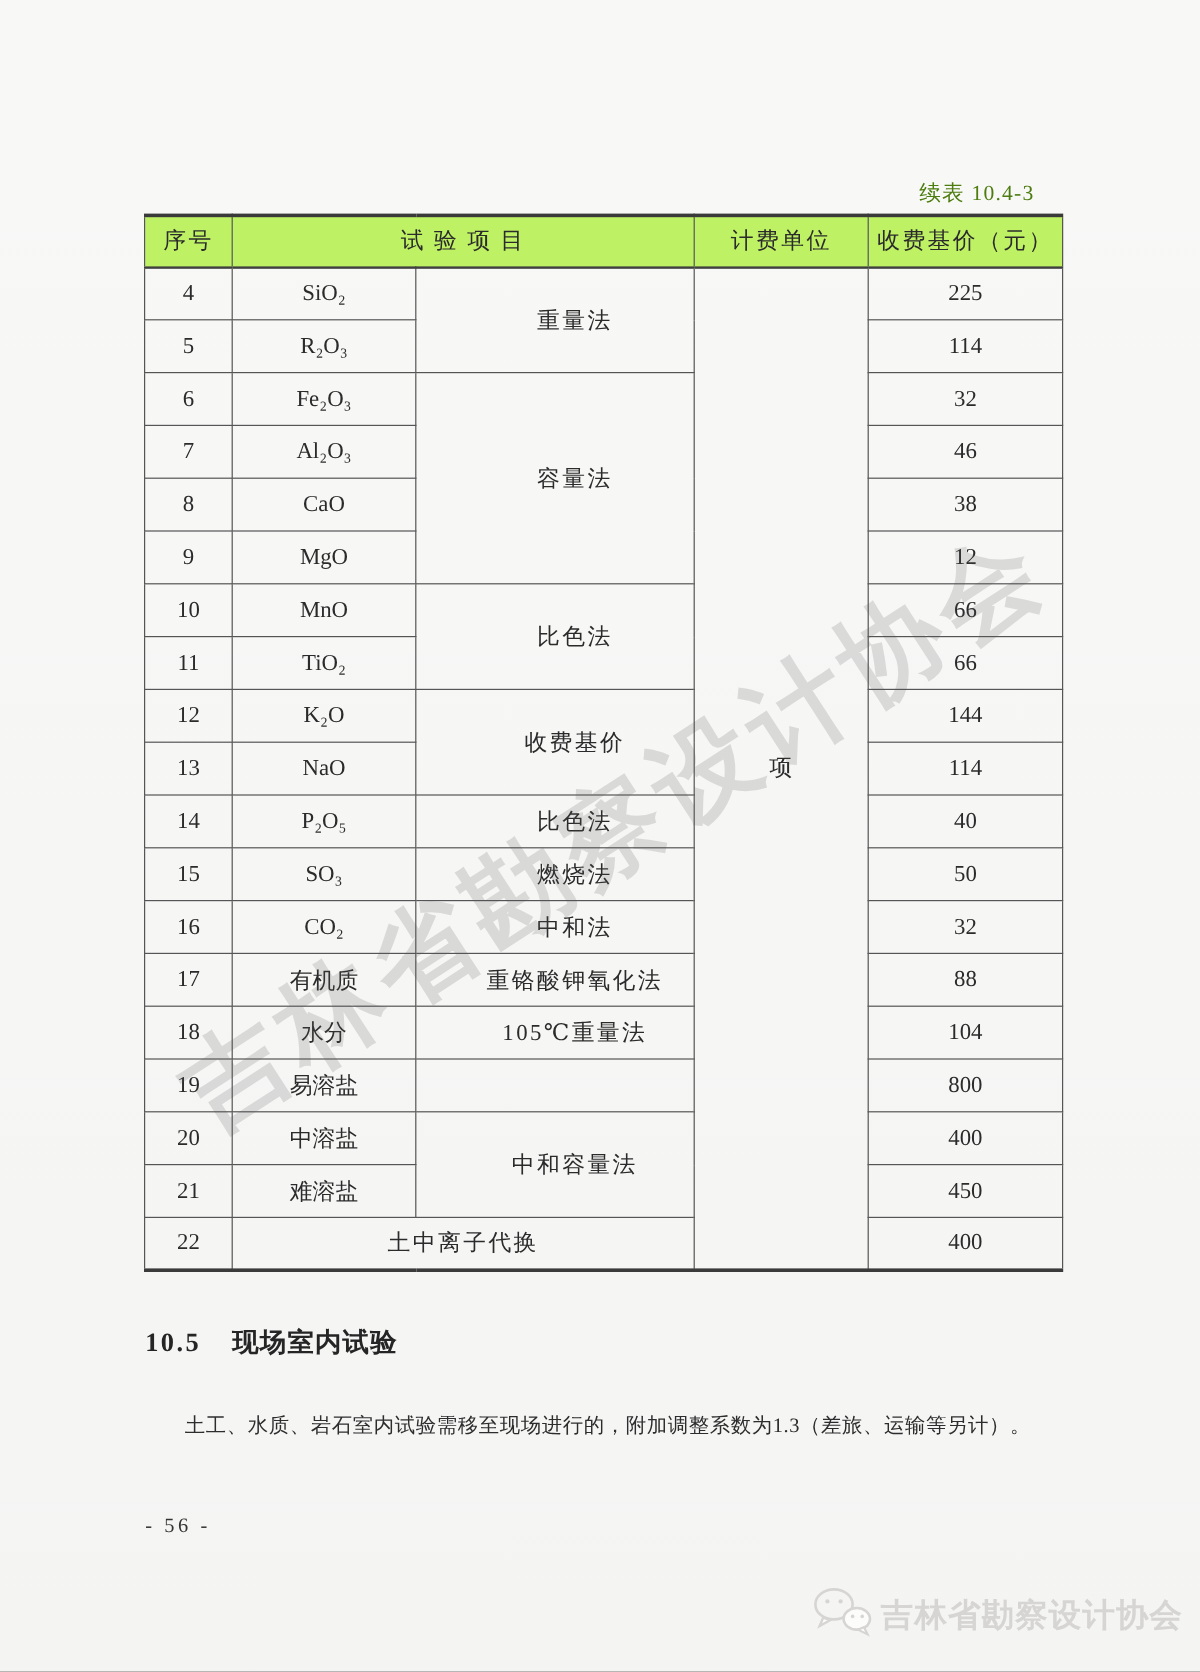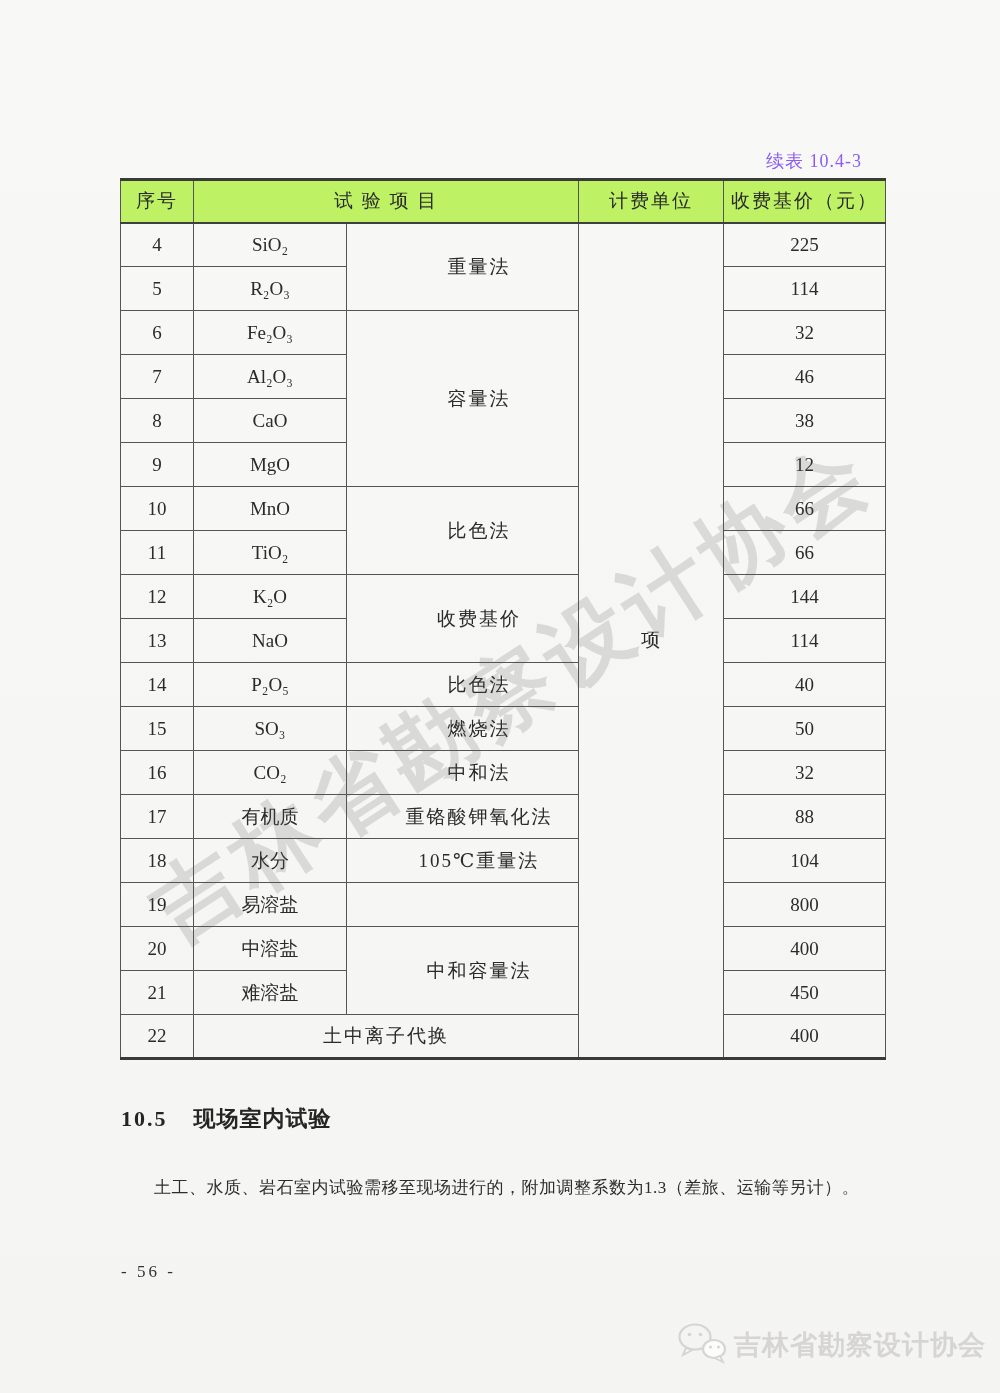--- a/index.html
+++ b/index.html
@@ -16,21 +16,21 @@
   
   .page::before {
     content:""; position:absolute; inset:0;
     background:linear-gradient(180deg, rgba(0,0,0,0.015), rgba(0,0,0,0.03));
     pointer-events:none;
   }
 
   .caption {
     position:absolute; top:149px; right:138px;
     font-size:18px; letter-spacing:1px;
-    color:#8b5cf6;
+    color:#4d7c0f;
   }
 
   table.fee-table {
     position:absolute; left:120px; top:178px;
     width:765px;
     border-collapse:collapse; table-layout:fixed;
     border-top:3px solid #3a3a3a;
     border-bottom:3px solid #3a3a3a;
   }
   .fee-table th, .fee-table td {

